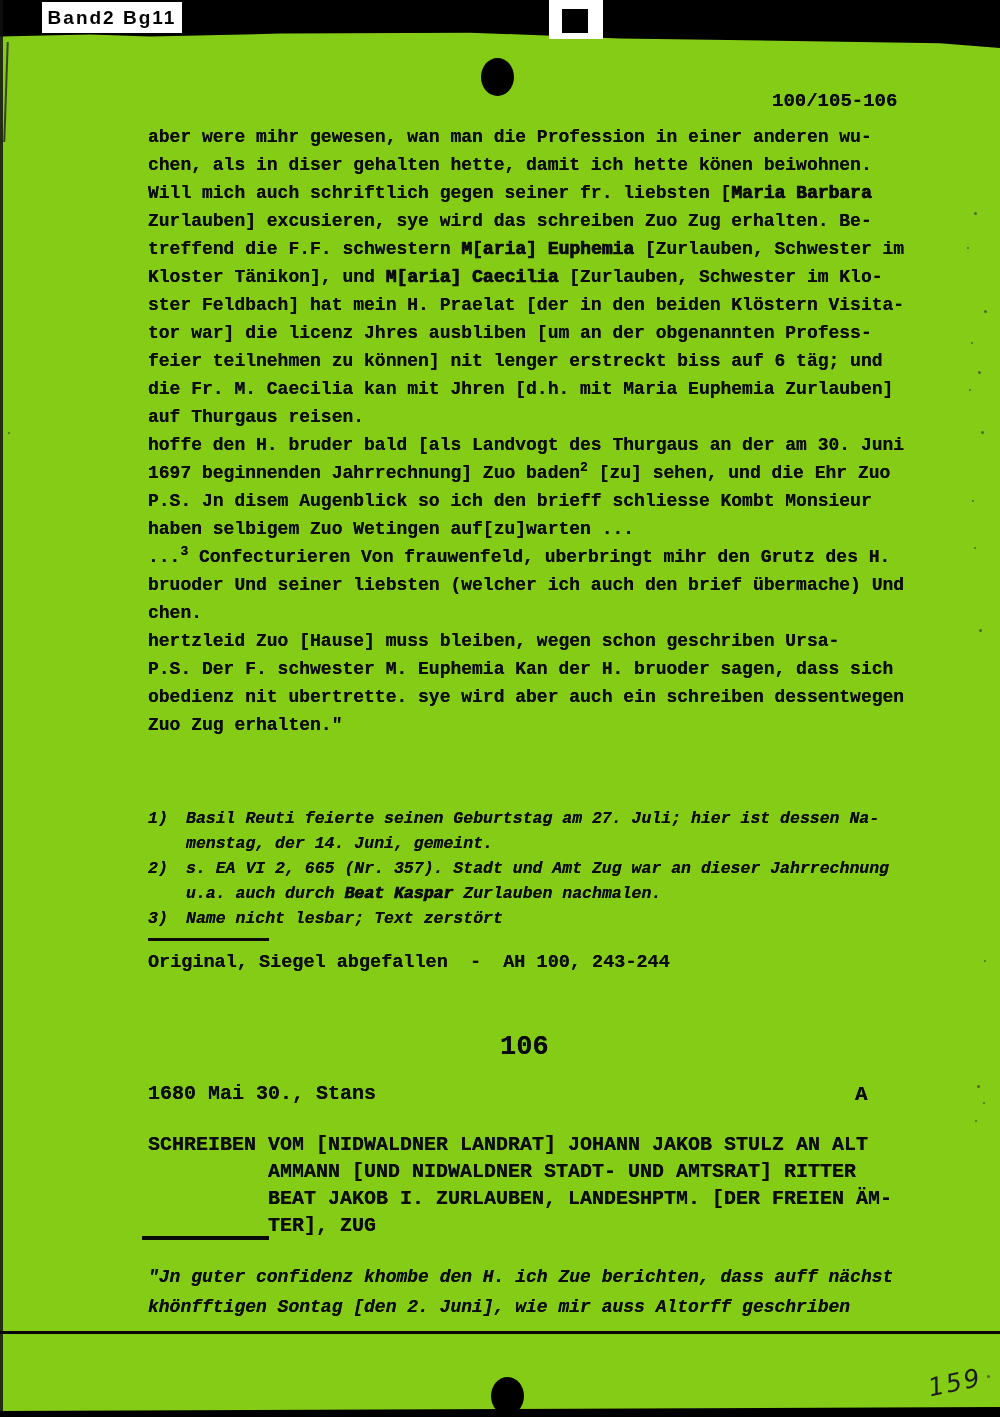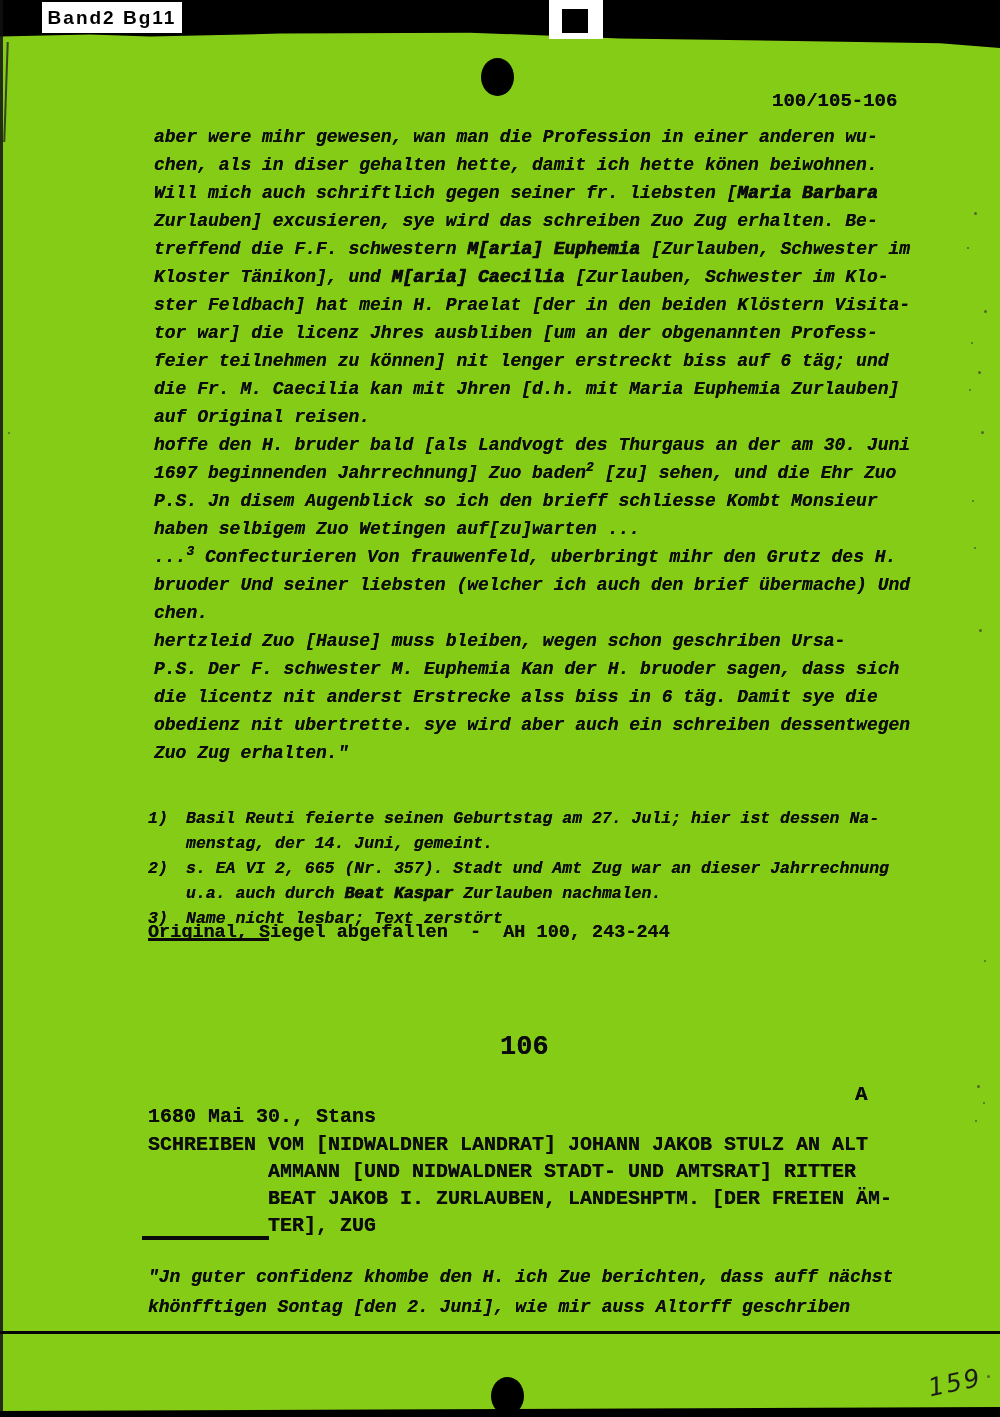--- a/index.html
+++ b/index.html
@@ -27,32 +27,32 @@
   .bottom-line{position:absolute;left:0;top:1331px;width:1000px;height:3px;background:#050505;}
   .bottom-band{position:absolute;left:0;top:1406px;width:1000px;height:11px;background:#000;
     clip-path:polygon(0 45%,100% 10%,100% 100%,0 100%);}
   .edge-left{position:absolute;left:0;top:0;width:3px;height:1417px;background:#111;opacity:.85;}
   .edge-right{position:absolute;right:0;top:0;width:2px;height:1417px;background:#111;opacity:.9;}
   .scratch{position:absolute;left:5px;top:42px;width:2px;height:100px;background:#222;transform:rotate(2deg);opacity:.8;}
   .speck{position:absolute;background:#333;border-radius:50%;}
   
   .typew{text-shadow:0 0 .4px rgba(0,0,0,.85);}
   .page-ref{position:absolute;left:772px;top:90px;font-size:19px;font-weight:700;}
-  .body-text{position:absolute;left:154px;top:123px;width:790px;font-size:18px;font-weight:700;font-style:italic;}
+  .body-text{position:absolute;left:148px;top:123px;width:790px;font-size:18px;font-weight:700;}
   .body-text .line{height:28px;line-height:28px;white-space:pre;}
   .footnotes{position:absolute;left:148px;top:806px;width:790px;font-size:16.5px;font-weight:700;font-style:italic;}
   .fn-row{display:flex;}
   .fn-num{width:38px;flex:0 0 38px;}
   .fn-num,.footnotes .line{height:25px;line-height:25px;white-space:pre;}
   .rule{position:absolute;background:#0a0a0a;}
   .rule1{left:148px;top:938px;width:121px;height:3px;}
   .rule2{left:142px;top:1236px;width:127px;height:4px;}
-  .provenance{position:absolute;left:148px;top:922px;font-size:18.5px;font-weight:700;white-space:pre;}
+  .provenance{position:absolute;left:148px;top:952px;font-size:18.5px;font-weight:700;white-space:pre;}
   .entry-number{position:absolute;left:500px;top:1032px;font-size:27px;font-weight:700;}
-  .date-line{position:absolute;left:148px;top:1105px;font-size:20px;font-weight:700;white-space:pre;}
+  .date-line{position:absolute;left:148px;top:1082px;font-size:20px;font-weight:700;white-space:pre;}
   .series-letter{position:absolute;left:855px;top:1083px;font-size:21px;font-weight:700;}
   .heading{position:absolute;left:148px;top:1131px;width:790px;font-size:20px;font-weight:700;}
   .heading .line{height:27px;line-height:27px;white-space:pre;padding-left:120px;}
   .heading .line:first-child{padding-left:0;}
   .quote{position:absolute;left:148px;top:1262px;width:800px;font-size:18px;font-weight:700;font-style:italic;}
   .quote .line{height:30px;line-height:30px;white-space:pre;}
   .xb{-webkit-text-stroke:.6px currentColor;text-shadow:.5px 0 0 currentColor;}
   .sup{display:inline-block;font-size:13px;transform:translateY(-7px);}
   .handwritten{
     position:absolute;left:928px;top:1368px;font-family:"DejaVu Sans",sans-serif;
@@ -81,31 +81,30 @@
       <div class="line"><span>aber were mihr gewesen, wan man die Profession in einer anderen wu-</span></div>
       <div class="line"><span>chen, als in diser gehalten hette, damit ich hette könen beiwohnen.</span></div>
       <div class="line"><span>Will mich auch schriftlich gegen seiner fr. liebsten [</span><span class="xb">Maria Barbara</span></div>
       <div class="line"><span>Zurlauben] excusieren, sye wird das schreiben Zuo Zug erhalten. Be-</span></div>
       <div class="line"><span>treffend die F.F. schwestern </span><span class="xb">M[aria] Euphemia</span><span> [Zurlauben, Schwester im</span></div>
       <div class="line"><span>Kloster Tänikon], und </span><span class="xb">M[aria] Caecilia</span><span> [Zurlauben, Schwester im Klo-</span></div>
       <div class="line"><span>ster Feldbach] hat mein H. Praelat [der in den beiden Klöstern Visita-</span></div>
       <div class="line"><span>tor war] die licenz Jhres ausbliben [um an der obgenannten Profess-</span></div>
       <div class="line"><span>feier teilnehmen zu können] nit lenger erstreckt biss auf 6 täg; und</span></div>
       <div class="line"><span>die Fr. M. Caecilia kan mit Jhren [d.h. mit Maria Euphemia Zurlauben]</span></div>
-      <div class="line"><span>auf Original reisen.</span></div>
+      <div class="line"><span>auf Thurgaus reisen.</span></div>
       <div class="line"><span>hoffe den H. bruder bald [als Landvogt des Thurgaus an der am 30. Juni</span></div>
       <div class="line"><span>1697 beginnenden Jahrrechnung] Zuo baden</span><span class="sup">2</span><span> [zu] sehen, und die Ehr Zuo</span></div>
       <div class="line"><span>P.S. Jn disem Augenblick so ich den brieff schliesse Kombt Monsieur</span></div>
       <div class="line"><span>haben selbigem Zuo Wetingen auf[zu]warten ...</span></div>
       <div class="line"><span>...</span><span class="sup">3</span><span> Confecturieren Von frauwenfeld, uberbringt mihr den Grutz des H.</span></div>
       <div class="line"><span>bruoder Und seiner liebsten (welcher ich auch den brief übermache) Und</span></div>
       <div class="line"><span>chen.</span></div>
       <div class="line"><span>hertzleid Zuo [Hause] muss bleiben, wegen schon geschriben Ursa-</span></div>
       <div class="line"><span>P.S. Der F. schwester M. Euphemia Kan der H. bruoder sagen, dass sich</span></div>
-      <div class="line"><span>die licentz nit anderst Erstrecke alss biss in 6 täg. Damit sye die</span></div>
       <div class="line"><span>obedienz nit ubertrette. sye wird aber auch ein schreiben dessentwegen</span></div>
       <div class="line"><span>Zuo Zug erhalten."</span></div>
     </div>
 
   <div class="footnotes typew">
       <div class="fn-row">
         <div class="fn-num">1)</div>
         <div>
           <div class="line"><span>Basil Reuti feierte seinen Geburtstag am 27. Juli; hier ist dessen Na-</span></div>
           <div class="line"><span>menstag, der 14. Juni, gemeint.</span></div>

